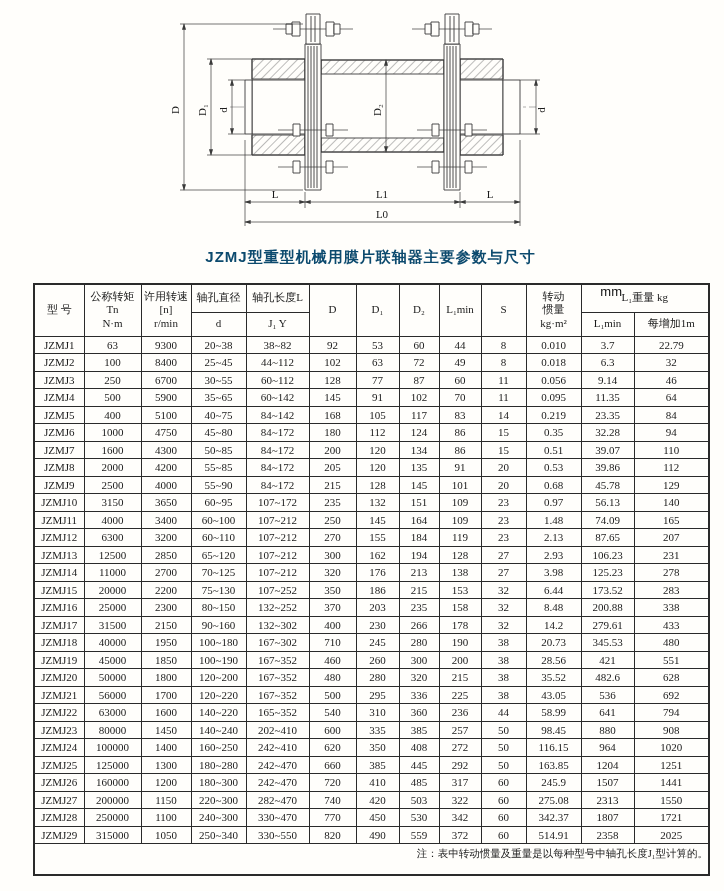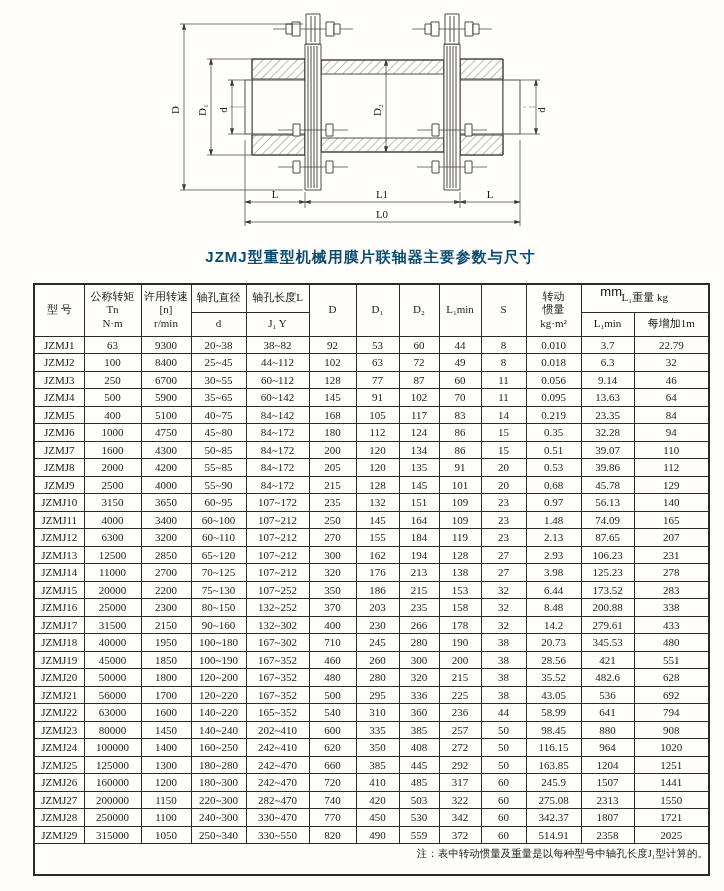--- a/index.html
+++ b/index.html
@@ -278,21 +278,21 @@
           <td>500</td>
           <td>5900</td>
           <td>35~65</td>
           <td>60~142</td>
           <td>145</td>
           <td>91</td>
           <td>102</td>
           <td>70</td>
           <td>11</td>
           <td>0.095</td>
-          <td>13.63</td>
+          <td>11.35</td>
           <td>64</td>
         </tr>
         <tr>
           <td>JZMJ5</td>
           <td>400</td>
           <td>5100</td>
           <td>40~75</td>
           <td>84~142</td>
           <td>168</td>
           <td>105</td>

